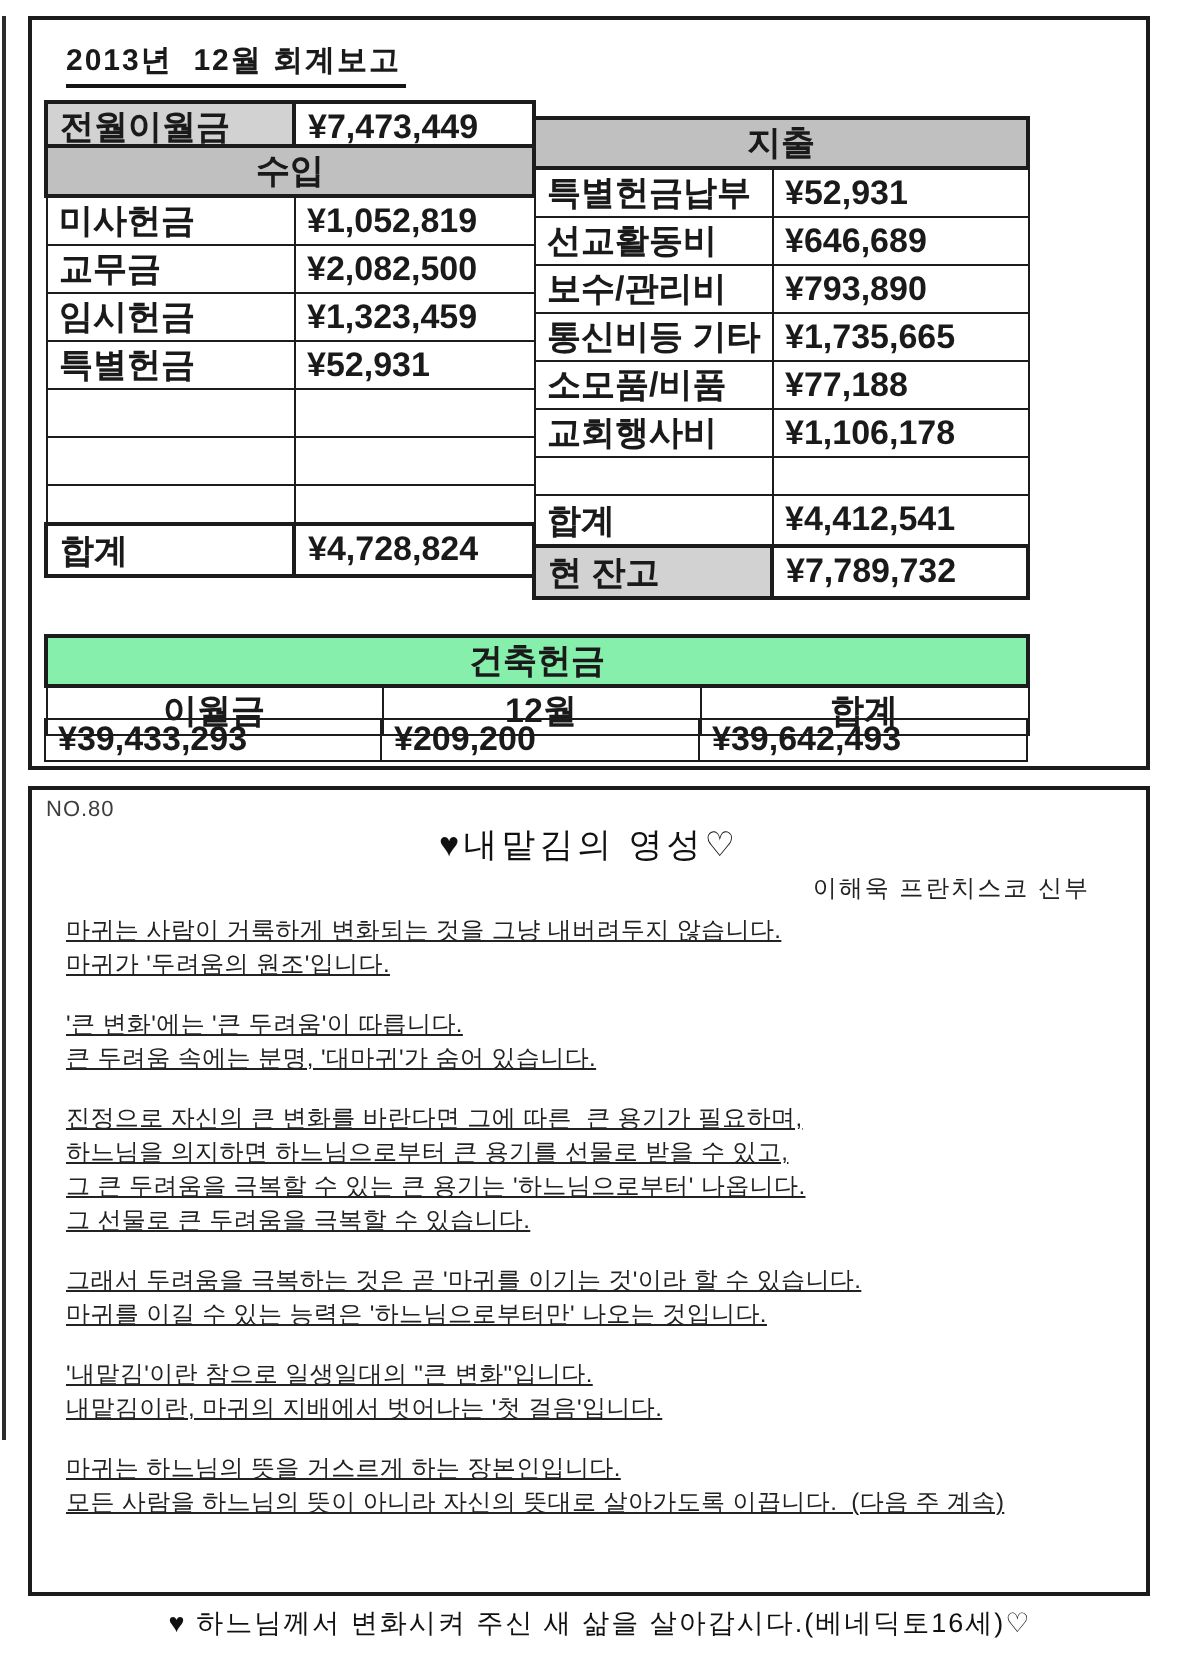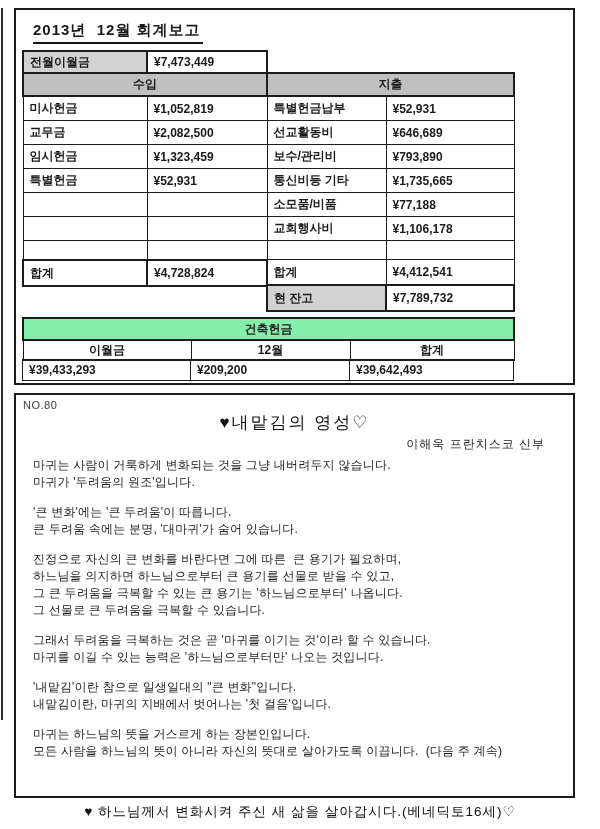--- a/index.html
+++ b/index.html
@@ -10,25 +10,25 @@
   }
   .scan-line{position:absolute;left:1px;top:8px;width:2px;height:712px;background:#2b2b2b;}
   .box{position:absolute;border:2px solid #1c1c1c;background:#fff;}
   .box1{left:14px;top:8px;width:557px;height:373px;}
   .box2{left:14px;top:393px;width:557px;height:401px;}
   .report-title{
     position:absolute;left:17px;top:11px;font-size:15px;font-weight:bold;
     letter-spacing:1px;border-bottom:2px solid #151515;padding:0 2px 2px 0;white-space:pre;
   }
   table{border-collapse:collapse;table-layout:fixed;position:absolute;}
-  td,th{border:1px solid #1c1c1c;font-size:12px;font-weight:bold;
+  td,th{border:1px solid #1c1c1c;font-size:17px;font-weight:bold;
     padding:0 6px;vertical-align:middle;overflow:hidden;white-space:nowrap;}
   .t-carry{left:6px;top:40px;width:244px;}
   .t-income{left:6px;top:62px;width:244px;}
-  .t-expense{left:250px;top:62px;width:247px;}
+  .t-expense{left:250px;top:48px;width:247px;}
   .t-build-head{left:6px;top:307px;width:491px;}
   .t-build-vals{left:6px;top:349px;width:491px;}
   .gray{background:#c0c0c0;}
   .lgray{background:#d2d2d2;}
   .bgray{background:#86efac;}
   .lbl{text-align:left;}
   .val{text-align:left;}
   .ctr{text-align:center;}
   .h21 td{height:21px;}
   .h23 td{height:23px;}
@@ -36,21 +36,21 @@
   .h24 td{height:24px;}
   .h20 td{height:20px;}
   .h19 td{height:19px;}
   .thick{border-width:2px;}
   .article-no{position:absolute;left:7px;top:4px;font-size:11px;color:#3d3d3d;letter-spacing:0.5px;}
   .article-title{position:absolute;left:0;top:16px;width:100%;text-align:center;
     font-size:17px;letter-spacing:2px;color:#111;}
   .article-author{position:absolute;right:28px;top:41px;font-size:12px;letter-spacing:1px;color:#222;}
   .article-body{position:absolute;left:17px;top:62px;width:520px;font-size:12px;
     line-height:17px;color:#222;letter-spacing:0.2px;}
-  .article-body .para{margin:0 0 13px 0;}
+  .article-body .para{margin:0 0 13px 0;text-decoration:underline;}
   .article-body .line{white-space:pre;}
   .page-footer{position:absolute;left:0;top:803px;width:600px;text-align:center;
     font-size:13.5px;letter-spacing:1px;color:#111;}
 </style>
 </head>
 <body>
 
 <div class="scan-line"></div>
 
 <div class="box box1">

